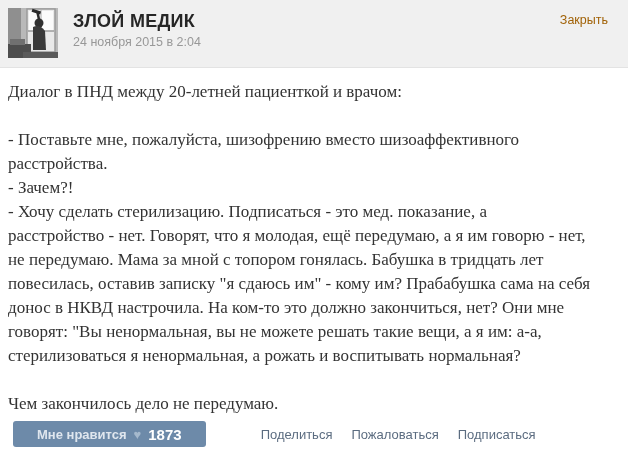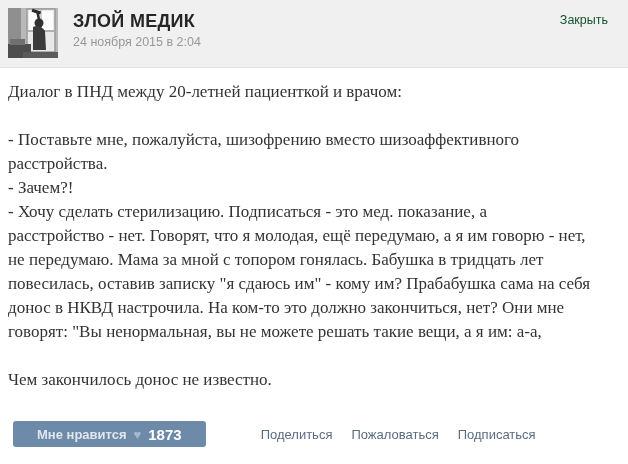--- a/index.html
+++ b/index.html
@@ -4,21 +4,21 @@
 <style>
   html,body{margin:0;padding:0;background:#ffffff;font-family:"Liberation Sans",sans-serif;}
   .card{position:relative;width:628px;height:464px;background:#ffffff;overflow:hidden;}
 
   .header{position:absolute;top:0;left:0;right:0;height:68px;background:#f0f0f0;
           border-bottom:1px solid #e3e3e3;box-sizing:border-box;padding-left:16px;}
   .avatar{position:absolute;left:8px;top:8px;width:50px;height:50px;cursor:pointer;display:block;}
   .author{position:absolute;left:73px;top:11px;font-size:18px;font-weight:bold;color:#262626;
           letter-spacing:.3px;cursor:pointer;}
   .date{position:absolute;left:73px;top:35px;font-size:12.5px;color:#989898;cursor:pointer;}
-  .close{position:absolute;right:20px;top:13px;font-size:12.5px;color:#14532d;cursor:pointer;text-align:right;}
+  .close{position:absolute;right:20px;top:13px;font-size:12.5px;color:#a16207;cursor:pointer;text-align:right;}
 
   .content{position:absolute;left:8px;top:80px;width:602px;
            font-family:"Liberation Serif","DejaVu Serif",serif;
            font-size:17px;line-height:24px;color:#333333;}
   .post-line{min-height:24px;white-space:pre-wrap;}
 
   .footer{position:absolute;left:13px;top:421px;right:10px;height:26px;
           display:flex;align-items:center;}
   .like-btn{height:26px;background:#6d8aa9;border-radius:3px;display:flex;
             align-items:center;padding:0 24px;cursor:pointer;white-space:nowrap;}
@@ -64,22 +64,23 @@
       <div class="post-line"></div>
       <div class="post-line">- Поставьте мне, пожалуйста, шизофрению вместо шизоаффективного</div>
       <div class="post-line">расстройства.</div>
       <div class="post-line">- Зачем?!</div>
       <div class="post-line">- Хочу сделать стерилизацию. Подписаться - это мед. показание, а</div>
       <div class="post-line">расстройство - нет. Говорят, что я молодая, ещё передумаю, а я им говорю - нет,</div>
       <div class="post-line">не передумаю. Мама за мной с топором гонялась. Бабушка в тридцать лет</div>
       <div class="post-line">повесилась, оставив записку "я сдаюсь им" - кому им? Прабабушка сама на себя</div>
       <div class="post-line">донос в НКВД настрочила. На ком-то это должно закончиться, нет? Они мне</div>
       <div class="post-line">говорят: "Вы ненормальная, вы не можете решать такие вещи, а я им: а-а,</div>
+      <div class="post-line">стерилизоваться я ненормальная, а рожать и воспитывать нормальная?</div>
       <div class="post-line"></div>
-      <div class="post-line">Чем закончилось донос не известно.</div>
+      <div class="post-line">Чем закончилось дело не передумаю.</div>
     </div>
 
   <div class="footer">
     <div class="like-btn">
       <span class="like-label">Мне нравится</span>
       <span class="heart">♥</span>
       <span class="like-count">1873</span>
     </div>
     <span class="action first">Поделиться</span>
     <span class="action">Пожаловаться</span>

